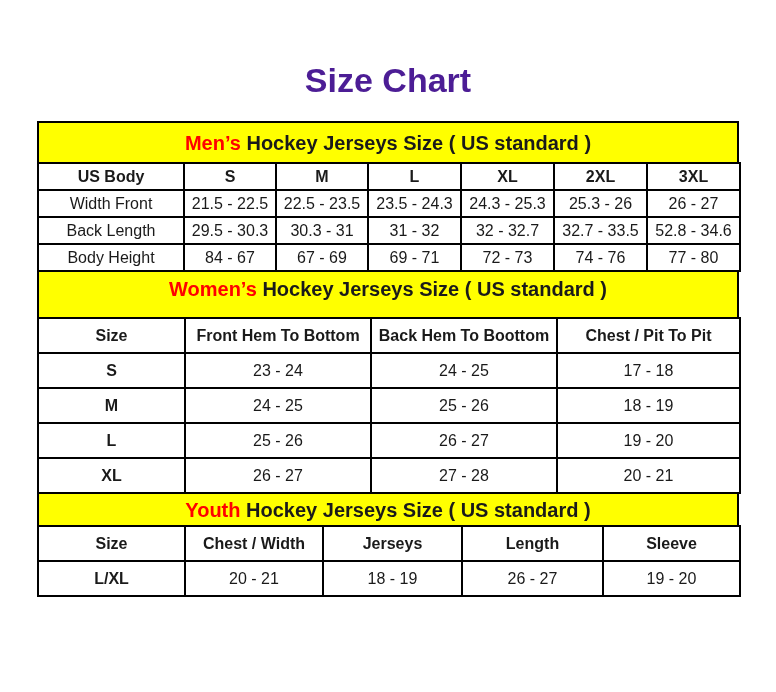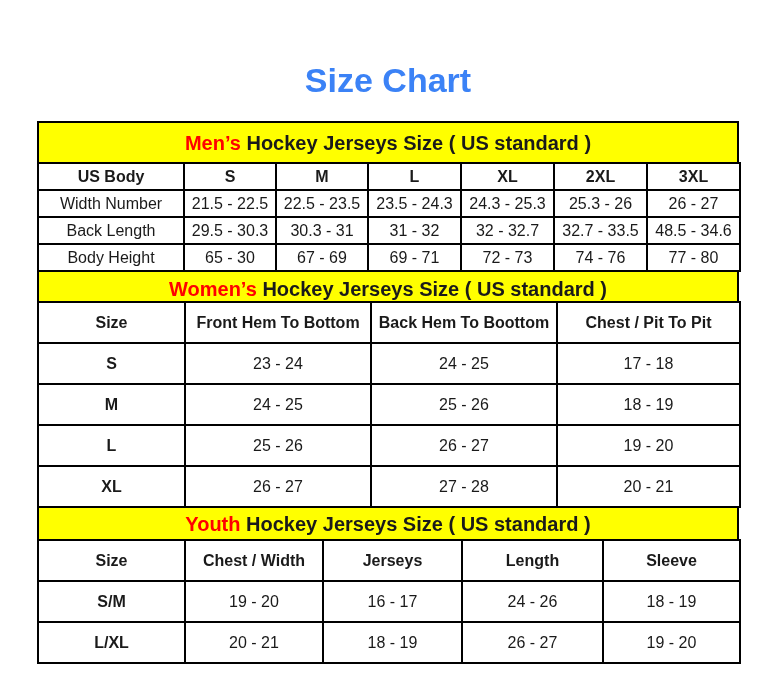--- a/index.html
+++ b/index.html
@@ -1,33 +1,33 @@
 <!DOCTYPE html>
 <html><head>
 <meta charset="utf-8">
 <style>
   html,body{margin:0;padding:0}
   body{background:#ffffff;font-family:"Liberation Sans",sans-serif;color:#1a1a1a}
   .page{position:relative;width:776px;height:692px;background:#ffffff;overflow:hidden}
   .title{margin:0;padding-top:62px;text-align:center;font-size:34px;line-height:1.1;
-         font-weight:bold;color:#3b82f6}
+         font-weight:bold;color:#4c1d95}
   .chart{position:absolute;left:37px;top:121px;width:702px}
   .banner{box-sizing:border-box;width:702px;border:2px solid #000;background:#ffff00;
           text-align:center;font-weight:bold;font-size:20px;line-height:1.2}
   .banner.b-mens{padding:8px 8px 7px}
-  .banner.b-womens{padding:5px 0 0}
+  .banner.b-womens{padding:5px 0 16px}
   .banner.b-youth{padding:4px 16px 3px}
   .banner + table, table + .banner{margin-top:-2px}
   .hl{color:#ff0000}
   table.tbl{border-collapse:collapse;table-layout:fixed;width:702px}
   .tbl th,.tbl td{box-sizing:border-box;border:2px solid #000;text-align:center;
       vertical-align:middle;font-size:16px;padding:1px 2px;height:27px;font-weight:normal;
       overflow:hidden;white-space:nowrap}
   .tbl th{font-weight:bold}
-  .womens td,.womens th,.youth td,.youth th{height:41px}
+  .womens td,.womens th,.youth td,.youth th{height:35px}
   td.lblb{font-weight:bold}
   .squiggle{text-decoration-style:wavy;
             text-decoration-color:#e8392e;text-decoration-thickness:1px;
             text-underline-offset:4px}
 </style>
 </head>
 <body>
 
 <div class="page">
 
@@ -54,40 +54,40 @@
       <tr>
         <th>US Body</th>
         <th>S</th>
         <th>M</th>
         <th>L</th>
         <th>XL</th>
         <th>2XL</th>
         <th>3XL</th>
       </tr>
       <tr>
-        <td>Width Number</td>
+        <td>Width Front</td>
         <td>21.5 - 22.5</td>
         <td>22.5 - 23.5</td>
         <td>23.5 - 24.3</td>
         <td>24.3 - 25.3</td>
         <td>25.3 - 26</td>
         <td>26 - 27</td>
       </tr>
       <tr>
         <td>Back Length</td>
         <td>29.5 - 30.3</td>
         <td>30.3 - 31</td>
         <td>31 - 32</td>
         <td>32 - 32.7</td>
         <td>32.7 - 33.5</td>
-        <td>48.5 - 34.6</td>
+        <td>52.8 - 34.6</td>
       </tr>
       <tr>
         <td>Body Height</td>
-        <td>65 - 30</td>
+        <td>84 - 67</td>
         <td>67 - 69</td>
         <td>69 - 71</td>
         <td>72 - 73</td>
         <td>74 - 76</td>
         <td>77 - 80</td>
       </tr>
       </tbody>
     </table>
 
     <div class="banner b-womens">
@@ -154,27 +154,20 @@
       </colgroup>
       <tbody>
       <tr>
         <th>Size</th>
         <th>Chest / Width</th>
         <th>Jerseys</th>
         <th>Length</th>
         <th>Sleeve</th>
       </tr>
       <tr>
-        <td class="lblb">S/M</td>
-        <td>19 - 20</td>
-        <td>16 - 17</td>
-        <td>24 - 26</td>
-        <td>18 - 19</td>
-      </tr>
-      <tr>
         <td class="lblb">L/XL</td>
         <td>20 - 21</td>
         <td>18 - 19</td>
         <td>26 - 27</td>
         <td>19 - 20</td>
       </tr>
       </tbody>
     </table>
 
   </div>

